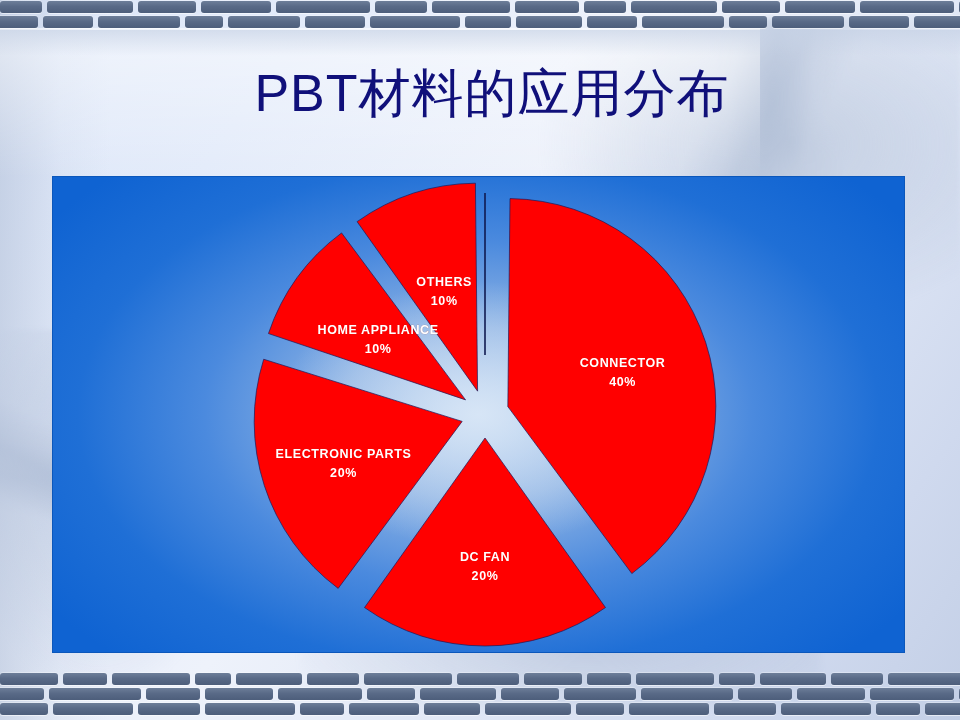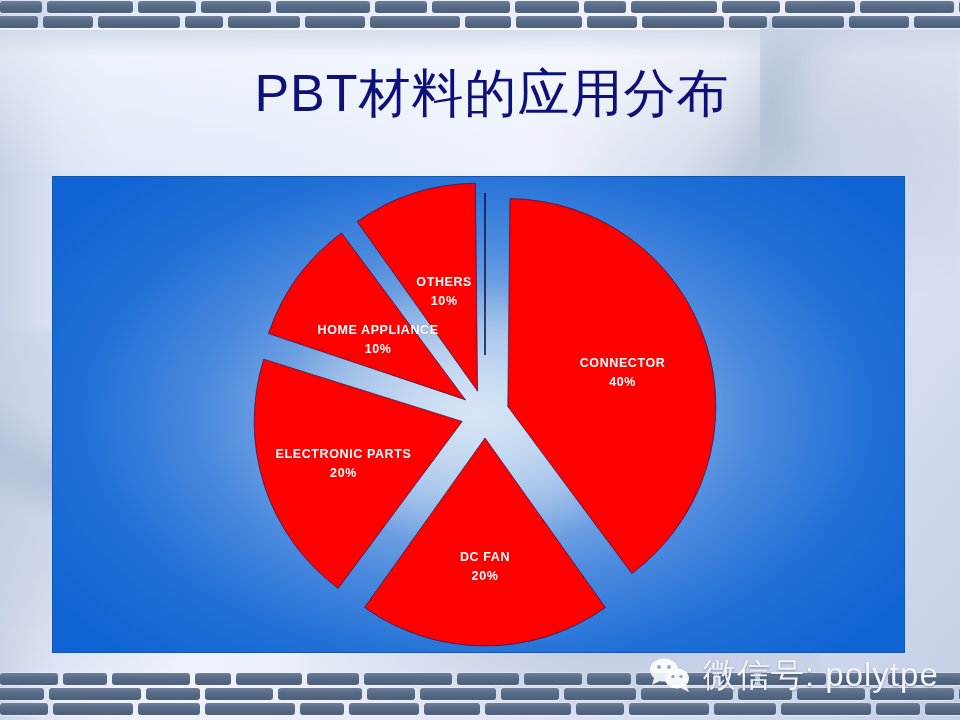--- a/index.html
+++ b/index.html
@@ -320,29 +320,14 @@
         <div class="brick" style="left: 485px; width: 86px;"></div>
         <div class="brick" style="left: 576px; width: 48px;"></div>
         <div class="brick" style="left: 629px; width: 80px;"></div>
         <div class="brick" style="left: 714px; width: 62px;"></div>
         <div class="brick" style="left: 781px; width: 90px;"></div>
         <div class="brick" style="left: 876px; width: 44px;"></div>
         <div class="brick" style="left: 925px; width: 70px;"></div>
       </div>
   </div>
 
-  <div class="wechat-bar">
-    <div class="wechat-logo">
-      <svg viewBox="0 0 46 38" width="46" height="38">
-        <ellipse cx="16" cy="14" rx="14" ry="11.5" fill="#ffffff" opacity="0.92"></ellipse>
-        <polygon points="6,22 4,29 12,25" fill="#ffffff" opacity="0.92"></polygon>
-        <circle cx="11" cy="11" r="1.9" fill="#8fa3c2"></circle>
-        <circle cx="21" cy="11" r="1.9" fill="#8fa3c2"></circle>
-        <ellipse cx="29" cy="22.5" rx="12" ry="10" fill="#ffffff"></ellipse>
-        <polygon points="38,30 41,36 33,32" fill="#ffffff"></polygon>
-        <circle cx="25" cy="20.5" r="1.6" fill="#8fa3c2"></circle>
-        <circle cx="33" cy="20.5" r="1.6" fill="#8fa3c2"></circle>
-      </svg>
-    </div>
-    <div class="wechat-text">微信号: polytpe</div>
-  </div>
 
 </div>
 
 </body></html>

